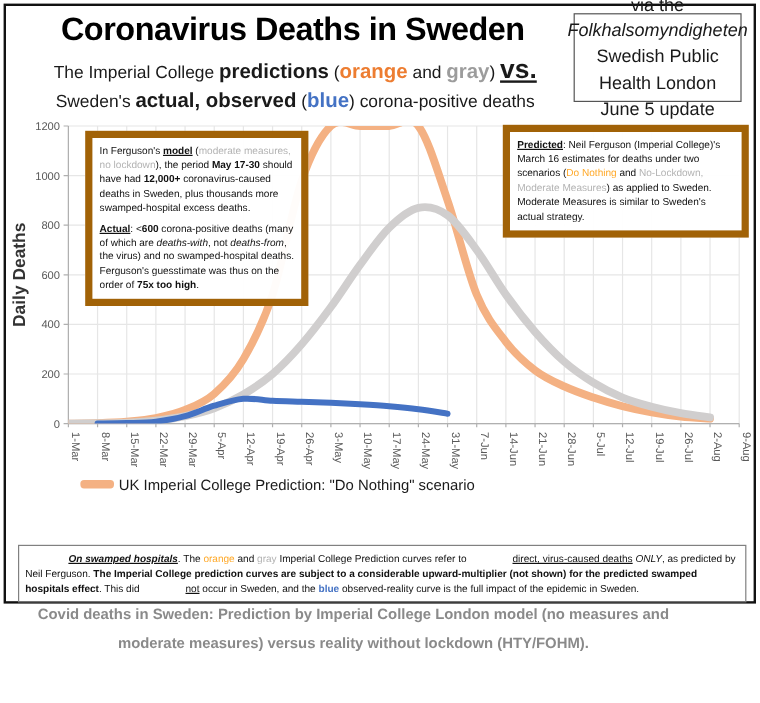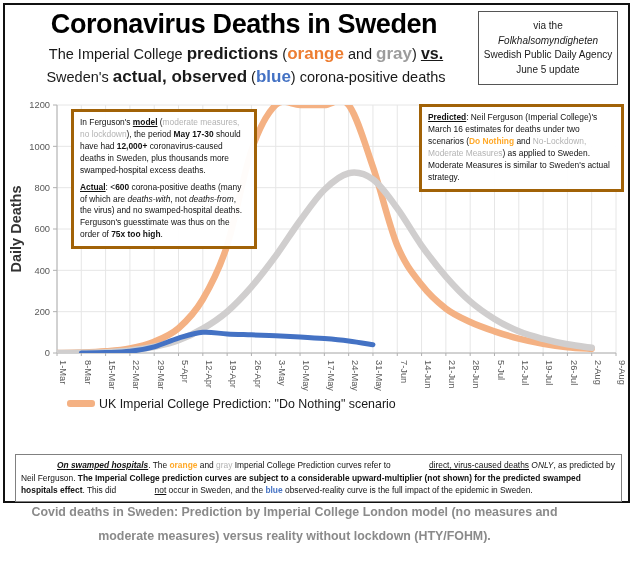--- a/index.html
+++ b/index.html
@@ -8,41 +8,41 @@
   .card{position:absolute;left:3px;top:3px;width:627px;height:500px;border:2px solid #111;box-sizing:border-box;background:#fff;}
 
   
   .hdr{position:relative;height:88px;text-decoration:underline;}
   .title{position:absolute;left:14px;top:4px;width:450px;text-align:center;font-size:27px;font-weight:bold;letter-spacing:-.4px;color:#000;font-family:"Liberation Sans",sans-serif;}
   .sub{position:absolute;left:10px;top:38px;width:462px;text-align:center;font-size:14.5px;color:#1a1a1a;line-height:1.35;}
   .sub .big{font-size:17px;font-weight:bold;}
   .sub .orange{color:#ED7D31;font-size:17px;font-weight:bold;}
   .sub .gray{color:#9C9C9C;font-size:17px;font-weight:bold;}
   .sub .blue{color:#4472C4;font-size:17px;font-weight:bold;}
-  .sub .vs{font-weight:bold;text-decoration:underline;font-size:16px;}
+  .sub .vs{font-weight:bold;text-decoration:underline;font-size:22px;}
   .srcbox{position:absolute;right:10px;top:6px;width:140px;height:74px;border:1px solid #555;box-sizing:border-box;
-          display:flex;flex-direction:column;align-items:center;justify-content:center;font-size:10px;color:#1a1a1a;line-height:1.45;text-align:center;}
+          display:flex;flex-direction:column;align-items:center;justify-content:center;font-size:15px;color:#1a1a1a;line-height:1.45;text-align:center;}
   .srcbox .it{font-style:italic;}
 
   
   .plotwrap{position:absolute;left:0;top:88px;width:623px;height:300px;}
   svg{display:block;}
   .axlbl{font-size:9.3px;fill:#595959;font-family:"Liberation Sans",sans-serif;}
   .yttl{font-size:14.5px;font-weight:bold;fill:#333;font-family:"Liberation Sans",sans-serif;}
 
   
-  .note{position:absolute;border:3px solid #a16207;background:rgba(255,255,255,.96);box-sizing:border-box;
+  .note{position:absolute;border:6px solid #a16207;background:rgba(255,255,255,.96);box-sizing:border-box;
         font-size:8.4px;line-height:1.42;color:#111;padding:5px 6px;}
   .note-left{left:66px;top:104px;width:186px;}
   .note-right{left:414px;top:99px;width:205px;}
   .note b{font-weight:bold;}
   .note u{text-decoration:underline;}
   .note i{font-style:italic;}
   .g{color:#b3b3b3;}
-  .or{color:#FFA929;font-weight:bold;}
+  .or{color:#FFA929;font-weight:normal;}
   .bl{color:#4472C4;font-weight:bold;}
   .note p{margin:0 0 5px 0;}
   .note p:last-child{margin-bottom:0;}
 
   
   .legend{position:absolute;left:0;top:390px;width:627px;}
   .lg-row{display:flex;align-items:center;height:17px;padding-left:62px;}
   .swatch{width:28px;height:7px;border-radius:3px;margin-right:4px;flex:0 0 auto;}
   .lg-txt{font-size:12.4px;color:#1a1a1a;}
 
@@ -69,21 +69,21 @@
         <span>
           <span>The Imperial College </span><span class="big">predictions</span><span> (</span><span class="orange">orange</span><span> and </span><span class="gray">gray</span><span>) </span><span class="vs">vs.</span>
         </span><br>
         <span>
           <span>Sweden's </span><span class="big">actual, observed</span><span> (</span><span class="blue">blue</span><span>) corona-positive deaths</span>
         </span>
       </div>
       <div class="srcbox">
         <div>via the</div>
         <div class="it">Folkhalsomyndigheten</div>
-        <div>Swedish Public Daily Agency</div>
+        <div>Swedish Public Health London</div>
         <div>June 5 update</div>
       </div>
     </div>
 
     <div class="plotwrap">
       <svg id="chart-svg" width="623" height="300" viewBox="0 0 623 300">
           <rect x="52" y="12" width="559" height="248" fill="#fff"></rect>
           <line x1="52" y1="260" x2="611" y2="260" stroke="#e6e6e6" stroke-width="1"></line>
           <line x1="52" y1="218.66666666666669" x2="611" y2="218.66666666666669" stroke="#e6e6e6" stroke-width="1"></line>
           <line x1="52" y1="177.33333333333334" x2="611" y2="177.33333333333334" stroke="#e6e6e6" stroke-width="1"></line>

